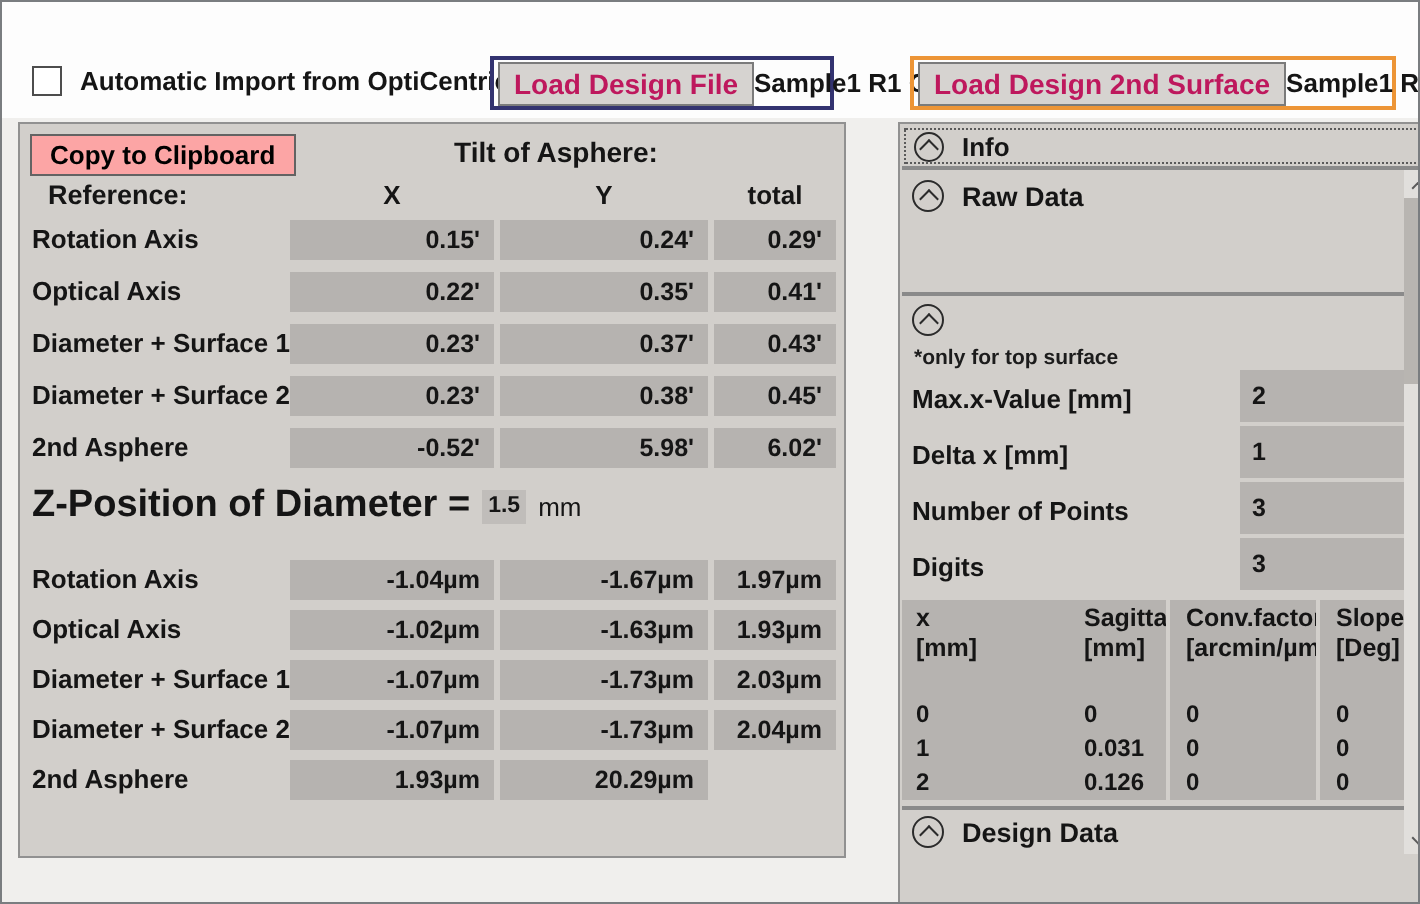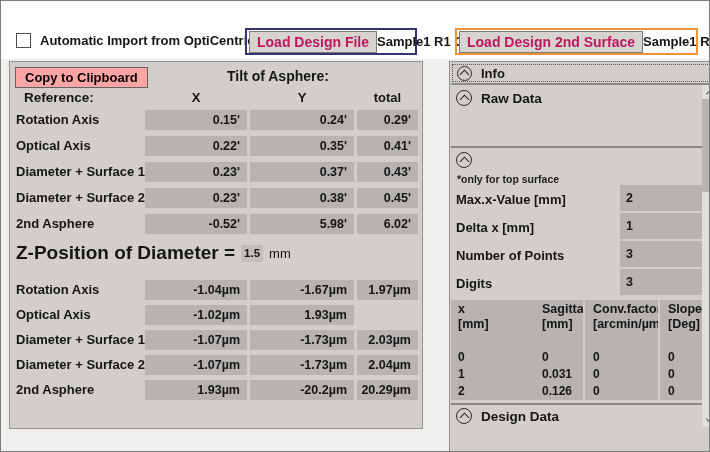--- a/index.html
+++ b/index.html
@@ -174,38 +174,38 @@
     <div class="rows shift-rows">
       <div class="trow">
         <div class="tlabel">Rotation Axis</div>
         <div class="tcell">-1.04µm</div>
         <div class="tcell">-1.67µm</div>
         <div class="tcell">1.97µm</div>
       </div>
       <div class="trow">
         <div class="tlabel">Optical Axis</div>
         <div class="tcell">-1.02µm</div>
+        <div class="tcell">-1.63µm</div>
         <div class="tcell">1.93µm</div>
       </div>
       <div class="trow">
         <div class="tlabel">Diameter + Surface 1</div>
         <div class="tcell">-1.07µm</div>
         <div class="tcell">-1.73µm</div>
         <div class="tcell">2.03µm</div>
       </div>
       <div class="trow">
         <div class="tlabel">Diameter + Surface 2</div>
         <div class="tcell">-1.07µm</div>
         <div class="tcell">-1.73µm</div>
         <div class="tcell">2.04µm</div>
       </div>
       <div class="trow">
         <div class="tlabel">2nd Asphere</div>
         <div class="tcell">1.93µm</div>
-        <div class="tcell">-20.2µm</div>
         <div class="tcell">20.29µm</div>
       </div>
     </div>
   </div>
 
   <div class="panel right-panel">
     <div class="info-header">
       <span class="exp-circle">
           <span class="chev"></span>
         </span>

